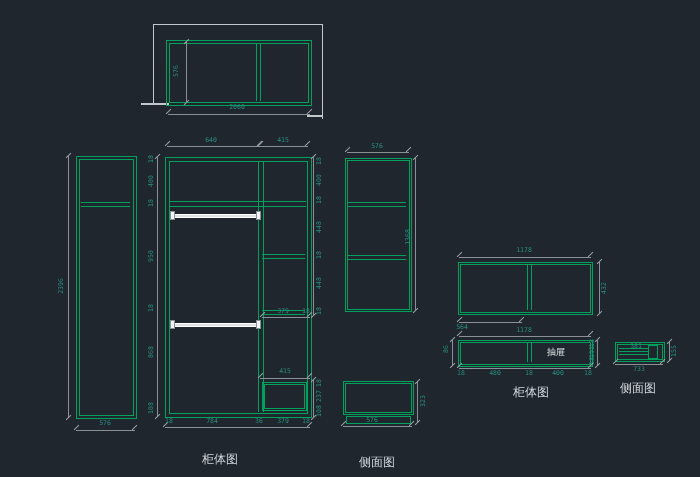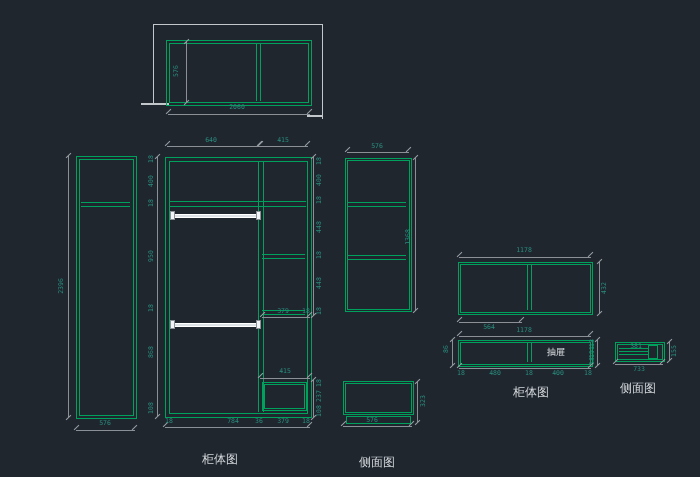--- a/index.html
+++ b/index.html
@@ -76,21 +76,21 @@
     <span class="a cap" style="left:170px;top:320px"></span>
     <span class="a cap" style="left:256px;top:320px"></span>
 
     <span class="a diml dimh" style="left:167px;top:146px;width:93px;height:1px"></span>
     <span class="a diml dimh" style="left:260px;top:146px;width:48px;height:1px"></span>
     <span class="ht dimt" style="left:211px;top:140px">640</span>
     <span class="ht dimt" style="left:283px;top:140px">415</span>
 
     <span class="a diml dimh" style="left:165px;top:427px;width:145px;height:1px"></span>
     <span class="ht dimt" style="left:169px;top:421px">18</span>
-    <span class="ht dimt" style="left:233px;top:421px">784</span>
+    <span class="ht dimt" style="left:212px;top:421px">784</span>
     <span class="ht dimt" style="left:259px;top:421px">36</span>
     <span class="ht dimt" style="left:283px;top:421px">379</span>
     <span class="ht dimt" style="left:306px;top:421px">18</span>
 
     <span class="a diml dimv" style="left:157px;top:157px;width:1px;height:259px"></span>
     <span class="vt dimt" style="left:151px;top:159px">18</span>
     <span class="vt dimt" style="left:151px;top:181px">400</span>
     <span class="vt dimt" style="left:151px;top:203px">18</span>
     <span class="vt dimt" style="left:151px;top:256px">950</span>
     <span class="vt dimt" style="left:151px;top:308px">18</span>
@@ -139,21 +139,21 @@
 
   <div>
     <span class="a gbox2 off3" style="left:458px;top:262px;width:133px;height:51px"></span>
     <span class="a vs" style="left:527px;top:265px;width:3px;height:45px"></span>
     <span class="a gl" style="left:458px;top:314px;width:64px;height:1px"></span>
     <span class="a diml dimh" style="left:459px;top:257px;width:132px;height:1px"></span>
     <span class="ht dimt" style="left:524px;top:250px">1178</span>
     <span class="a diml dimv" style="left:599px;top:262px;width:1px;height:51px"></span>
     <span class="vt dimt" style="left:604px;top:288px">432</span>
     <span class="a diml dimh" style="left:459px;top:322px;width:63px;height:1px"></span>
-    <span class="ht dimt" style="left:489px;top:327px">564</span>
+    <span class="ht dimt" style="left:462px;top:327px">564</span>
   </div>
 
   <div>
     <span class="a gbox2 off3" style="left:458px;top:340px;width:133px;height:25px"></span>
     <span class="a vs" style="left:527px;top:343px;width:3px;height:19px"></span>
     <span class="ht drawer-label" style="left:556px;top:352px">抽屉</span>
     <span class="a diml dimh" style="left:459px;top:336px;width:132px;height:1px"></span>
     <span class="ht dimt" style="left:524px;top:330px">1178</span>
     <span class="a diml dimv" style="left:452px;top:340px;width:1px;height:25px"></span>
     <span class="vt dimt" style="left:446px;top:349px">86</span>

